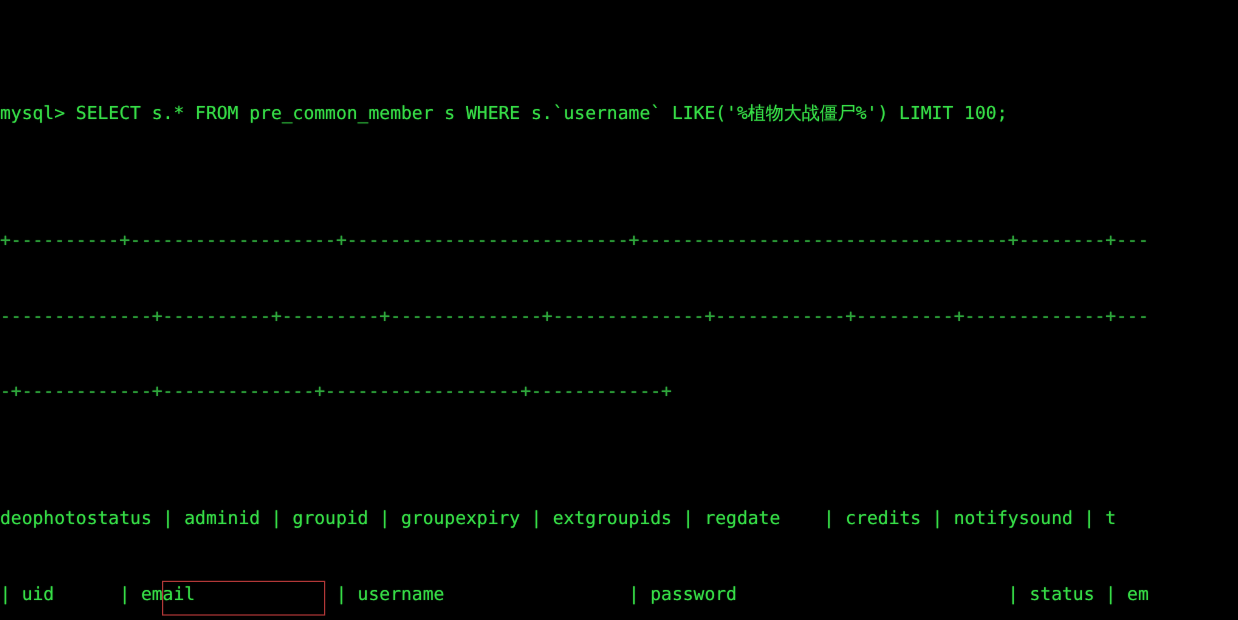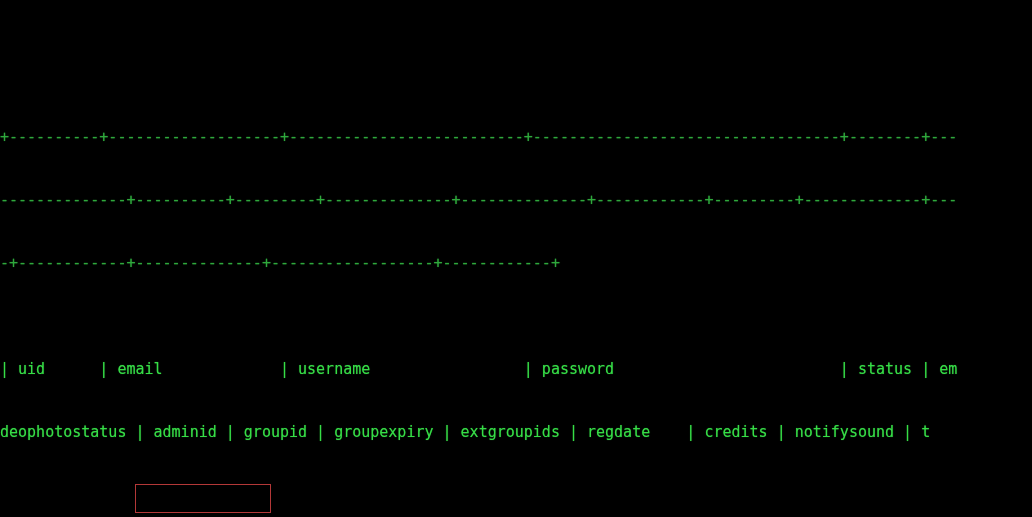--- a/index.html
+++ b/index.html
@@ -56,29 +56,30 @@
   }
 </style>
 </head>
 <body>
 
 <div id="terminal" style="background: rgb(0, 0, 0); color: rgb(54, 221, 70);">
 
   <div class="scr">
 
     
+    <span class="line">mysql&gt; SELECT s.* FROM pre_common_member s WHERE s.`username` LIKE('%植物大战僵尸%') LIMIT 100;</span>
 
     
     <span class="line rule" style="color: rgb(47, 168, 60);">+----------+-------------------+--------------------------+----------------------------------+--------+---</span>
     <span class="line rule" style="color: rgb(47, 168, 60);">--------------+----------+---------+--------------+--------------+------------+---------+-------------+---</span>
     <span class="line rule" style="color: rgb(47, 168, 60);">-+------------+--------------+------------------+------------+</span>
 
     
+    <span class="line">deophotostatus | adminid | groupid | groupexpiry | extgroupids | regdate    | credits | notifysound | t</span>
     <span class="line">| uid      | email             | username                 | password                         | status | em</span>
-    <span class="line">deophotostatus | adminid | groupid | groupexpiry | extgroupids | regdate    | credits | notifysound | t</span>
     
 
     
     
     
     
 
     
     
     

